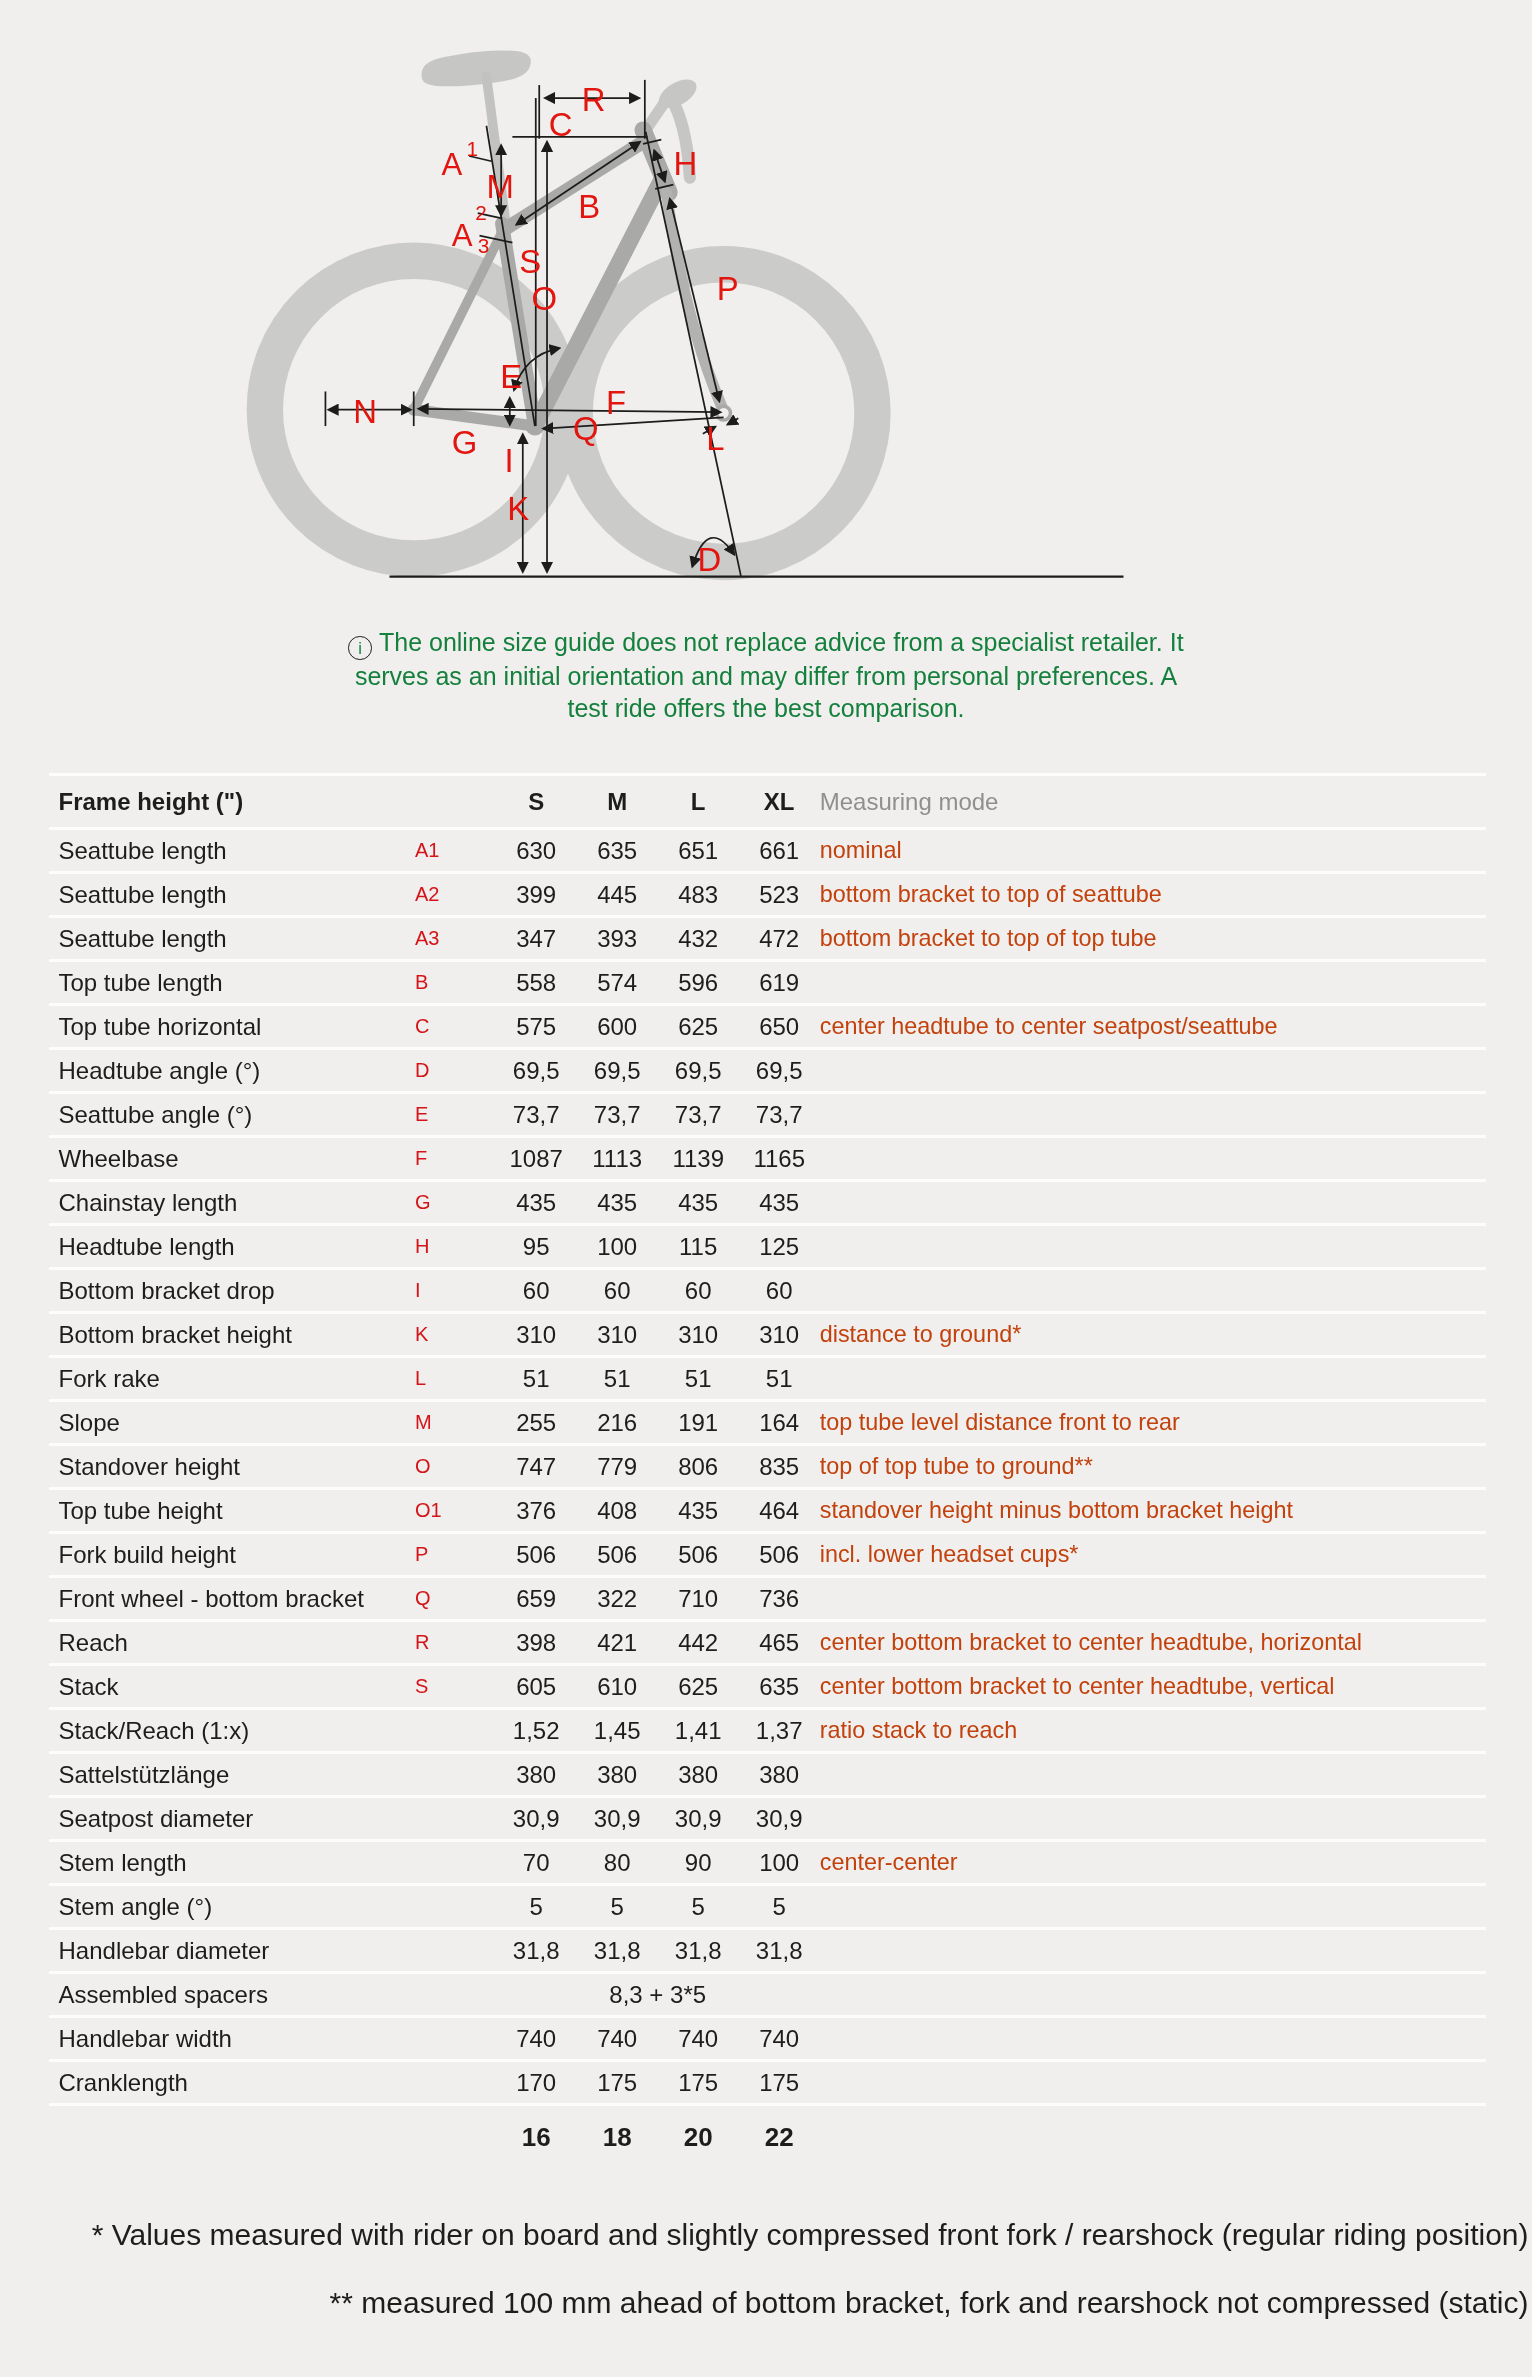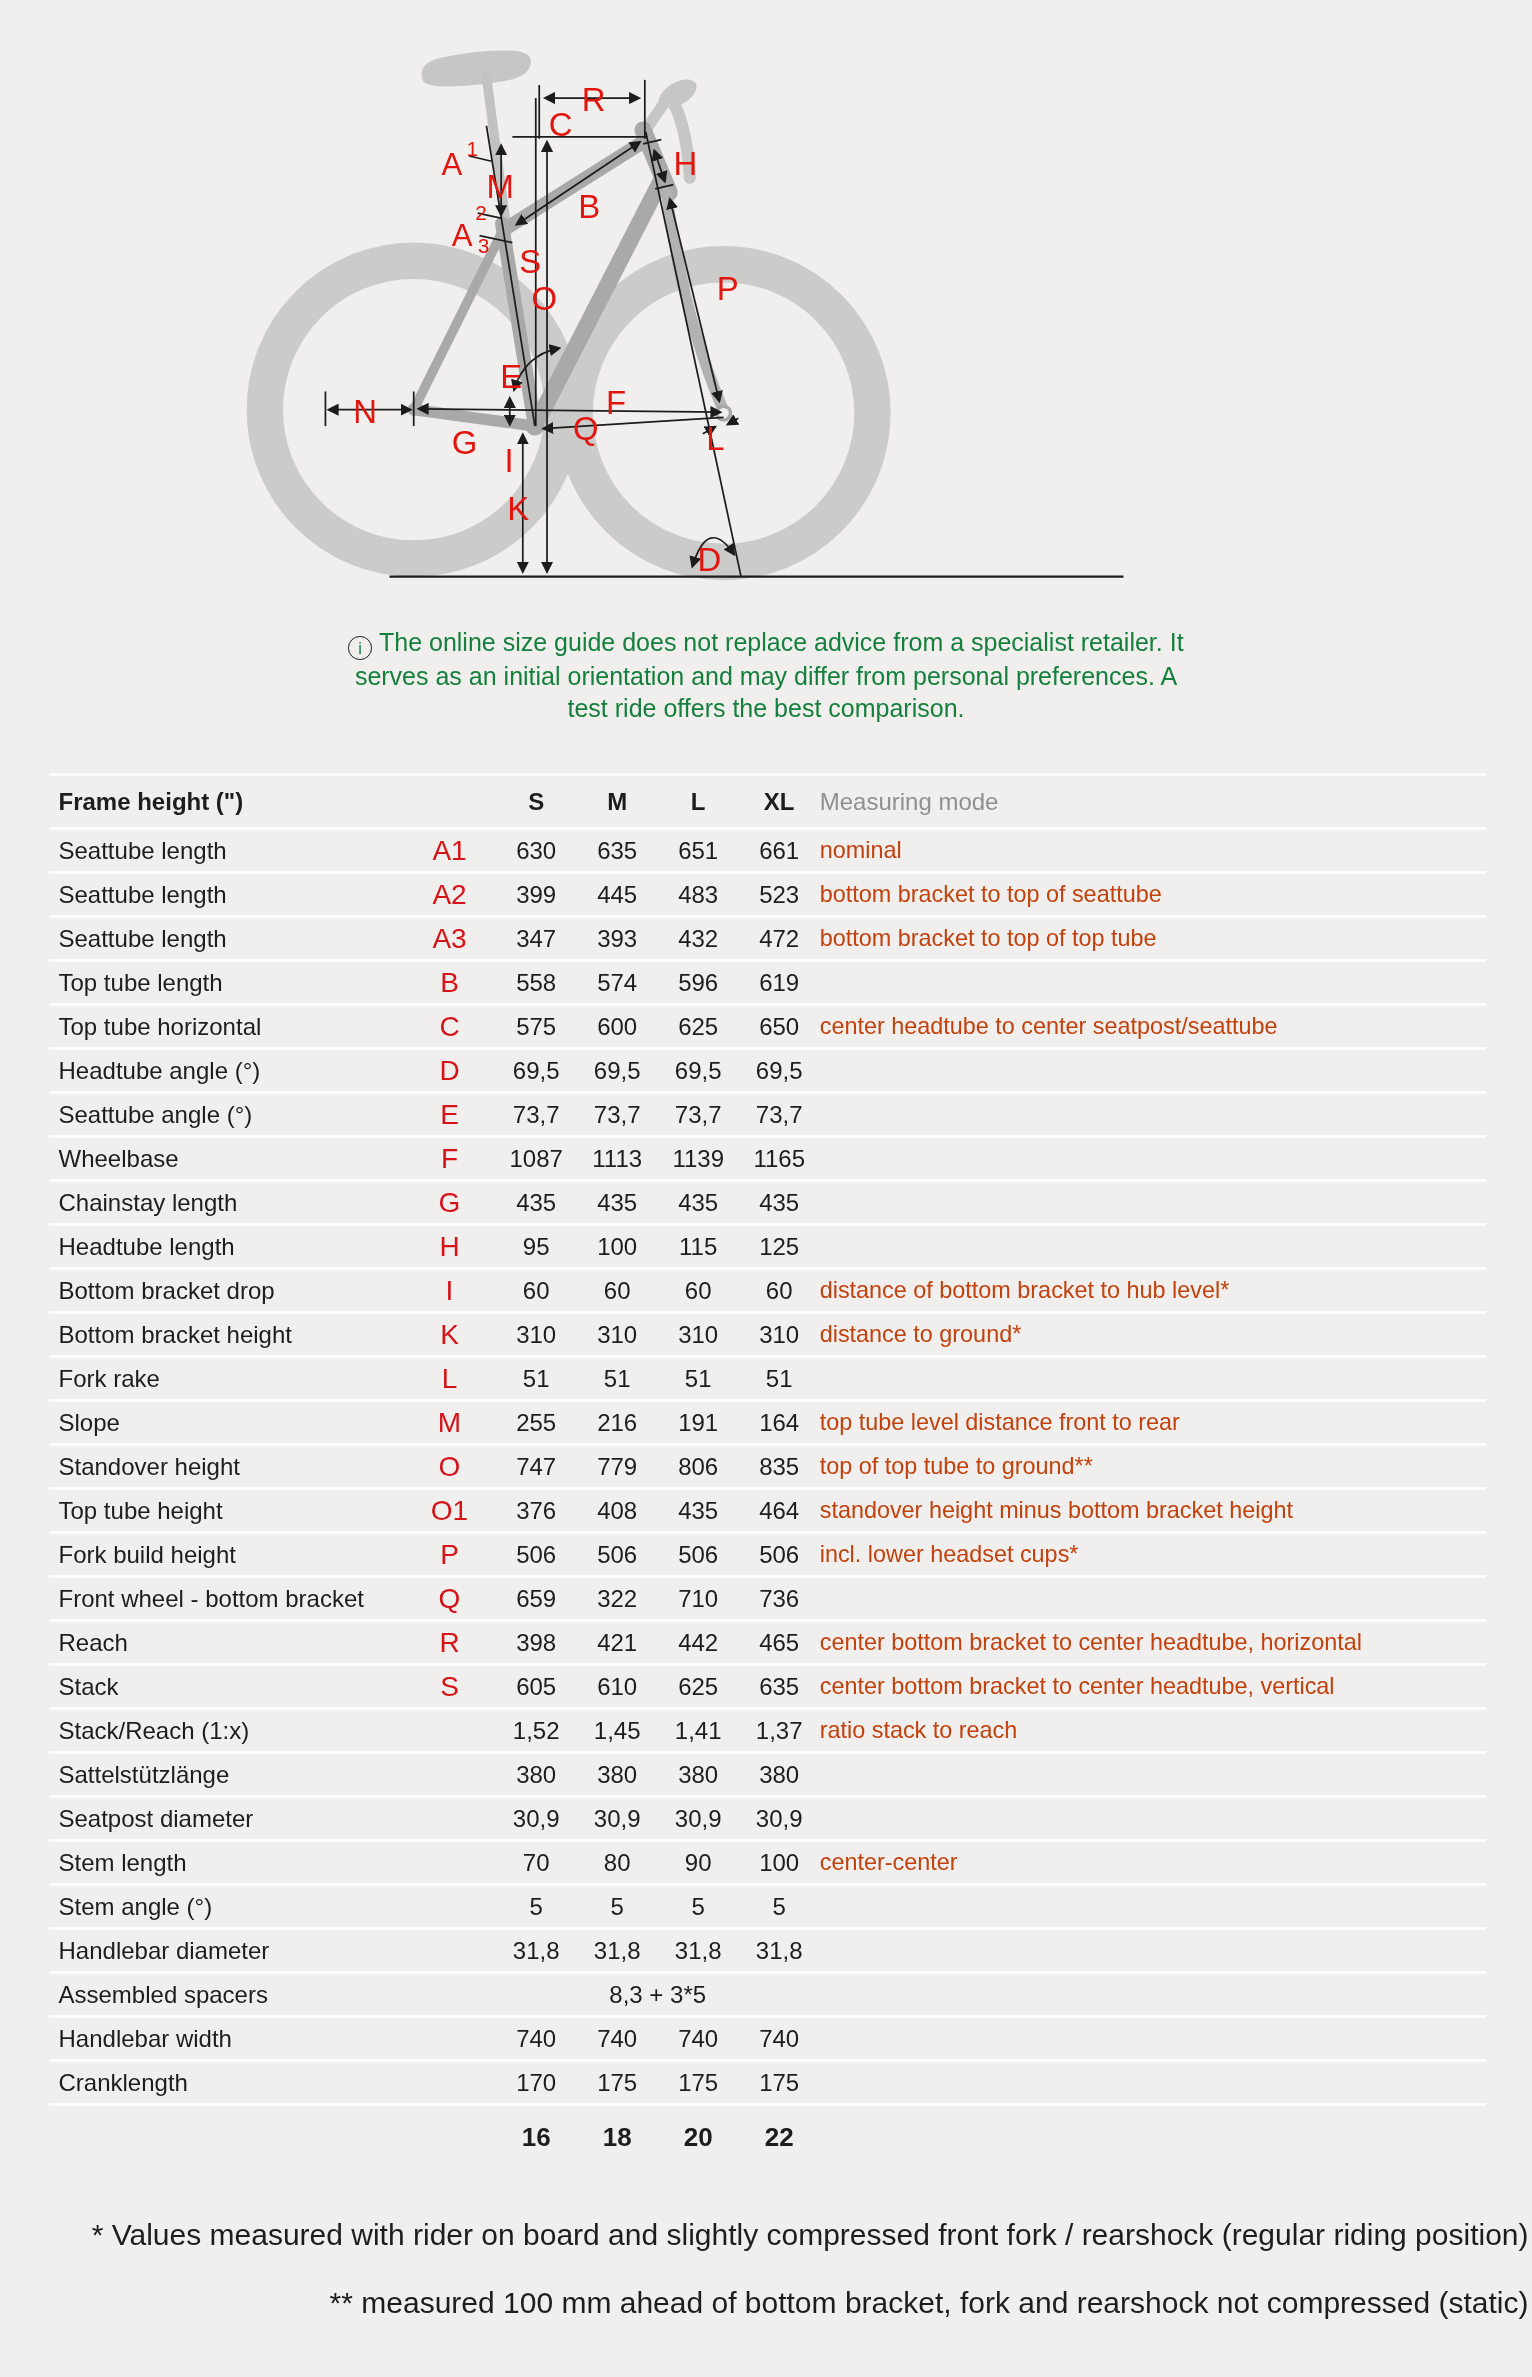--- a/index.html
+++ b/index.html
@@ -27,21 +27,21 @@
   .geo-table{position:absolute;top:773px;left:49px;width:1437px;}
   .g-row{
     display:grid;
     grid-template-columns:366px 69px 11.7px 81px 81px 81px 81px 1fr;
     align-items:center;
   }
   .t-head{height:51px;border-top:3.5px solid #fcfcfb;border-bottom:3.5px solid #fcfcfb;}
   .t-row{height:41px;border-bottom:3.5px solid #fcfcfb;}
   .c-label{font-size:24px;padding-left:9.5px;white-space:nowrap;}
   .t-head .c-label{font-weight:bold;}
-  .c-letter{font-size:28px;color:#d41418;text-align:center;}
+  .c-letter{font-size:20px;color:#d41418;}
   .c-size{font-size:24px;font-weight:bold;text-align:center;}
   .c-val{font-size:24px;text-align:center;}
   .c-span{grid-column:4/8;font-size:24px;text-align:center;}
   .c-mode{font-size:23.4px;color:#c2410c;white-space:nowrap;overflow:hidden;}
   .t-head .c-mode{font-size:24px;color:#8f8f8e;}
   .t-sizes{height:62px;align-items:center;}
   .c-bigsize{font-size:26px;font-weight:bold;text-align:center;}
   
   .footnote{
     position:absolute;right:3.5px;text-align:right;font-size:30px;color:#1d1d1b;white-space:nowrap;
@@ -273,21 +273,20 @@
   </div>
 
   <div class="g-row t-row">
     <div class="c-label">Bottom bracket drop</div>
     <div class="c-letter">I</div>
     <div></div>
     <div class="c-val">60</div>
     <div class="c-val">60</div>
     <div class="c-val">60</div>
     <div class="c-val">60</div>
-    <div class="c-mode">distance of bottom bracket to hub level*</div>
   </div>
 
   <div class="g-row t-row">
     <div class="c-label">Bottom bracket height</div>
     <div class="c-letter">K</div>
     <div></div>
     <div class="c-val">310</div>
     <div class="c-val">310</div>
     <div class="c-val">310</div>
     <div class="c-val">310</div>

